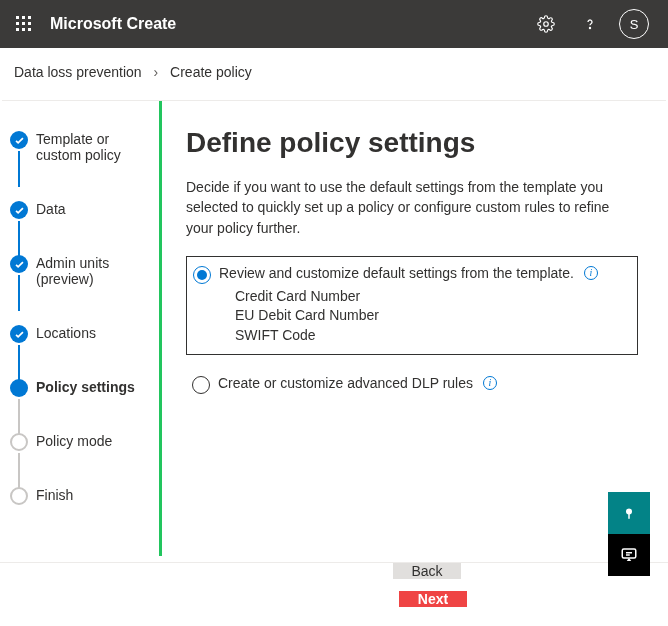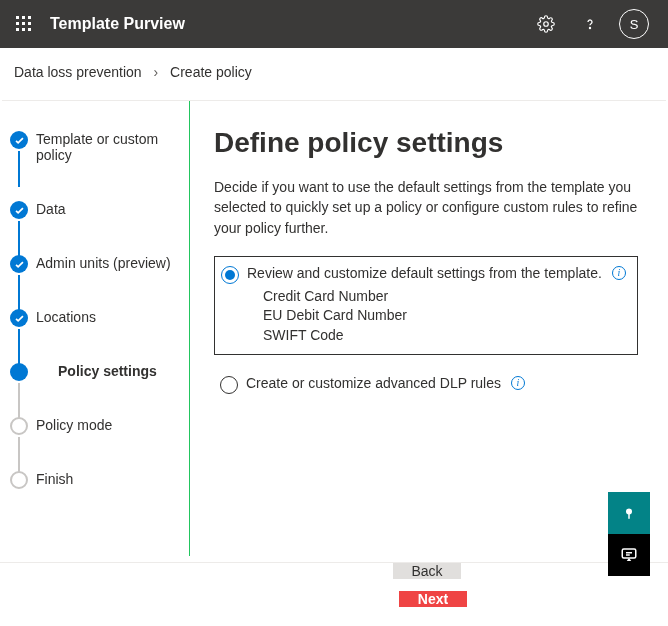--- a/index.html
+++ b/index.html
@@ -64,22 +64,22 @@
   .crumb .sep { margin: 0 8px; color: #605e5c; }
   .crumb .current { color: #323130; }
   
   .hline { height: 1px; background: #edebe9; margin: 0 2px; }
   
   .layout {
     display: flex;
     height: calc(100% - 48px - 58px - 1px - 64px);
   }
   .left {
-    width: 190px;
-    border-right: 1px solid #22c55e;
+    width: 162px;
+    border-right: 3px solid #22c55e;
     padding: 30px 4px 10px 10px;
   }
   .steps { list-style: none; }
   .step {
     position: relative;
     padding-left: 26px;
     margin-bottom: 38px;
     font-size: 14px;
     cursor: pointer;
   }
@@ -95,21 +95,21 @@
     align-items: center;
     justify-content: center;
   }
   .step.done .dot { background: #0078d4; }
   .step.current .dot { background: #0078d4; }
   .step.pending .dot {
     background: #fff;
     border: 2px solid #c8c6c4;
   }
   .step.done .dot svg { width: 11px; height: 11px; }
-  .step.current .label { font-weight: 700; margin-left: 22px; }
+  .step.current .label { font-weight: 700; }
   .step .connector {
     position: absolute;
     left: 8px;
     top: 20px;
     width: 2px;
     height: 36px;
     background: #0078d4;
   }
   .step.pending .connector, .step.pre-pending .connector { background: #c8c6c4; }
   .step.current .connector { background: #c8c6c4; }
@@ -244,21 +244,21 @@
         <rect x="6" y="0" width="3" height="3"></rect>
         <rect x="12" y="0" width="3" height="3"></rect>
       <rect x="0" y="6" width="3" height="3"></rect>
         <rect x="6" y="6" width="3" height="3"></rect>
         <rect x="12" y="6" width="3" height="3"></rect>
       <rect x="0" y="12" width="3" height="3"></rect>
         <rect x="6" y="12" width="3" height="3"></rect>
         <rect x="12" y="12" width="3" height="3"></rect>
     </svg>
   </div>
-  <div class="brand">Template Purview</div>
+  <div class="brand">Microsoft Create</div>
   <div class="topbar-spacer"></div>
   <div class="top-icon">
     <svg width="18" height="18" viewBox="0 0 24 24" fill="none" stroke="#fff" stroke-width="1.6">
       <circle cx="12" cy="12" r="3"></circle>
       <path d="M19.4 15a1.7 1.7 0 0 0 .34 1.87l.06.06a2 2 0 1 1-2.83 2.83l-.06-.06a1.7 1.7 0 0 0-1.87-.34 1.7 1.7 0 0 0-1 1.56V21a2 2 0 1 1-4 0v-.09a1.7 1.7 0 0 0-1-1.56 1.7 1.7 0 0 0-1.87.34l-.06.06a2 2 0 1 1-2.83-2.83l.06-.06a1.7 1.7 0 0 0 .34-1.87 1.7 1.7 0 0 0-1.56-1H3a2 2 0 1 1 0-4h.09a1.7 1.7 0 0 0 1.56-1 1.7 1.7 0 0 0-.34-1.87l-.06-.06a2 2 0 1 1 2.83-2.83l.06.06a1.7 1.7 0 0 0 1.87.34H9a1.7 1.7 0 0 0 1-1.56V3a2 2 0 1 1 4 0v.09a1.7 1.7 0 0 0 1 1.56 1.7 1.7 0 0 0 1.87-.34l.06-.06a2 2 0 1 1 2.83 2.83l-.06.06a1.7 1.7 0 0 0-.34 1.87V9a1.7 1.7 0 0 0 1.56 1H21a2 2 0 1 1 0 4h-.09a1.7 1.7 0 0 0-1.56 1z"></path>
     </svg>
   </div>
   <div class="top-icon">
     <svg width="16" height="16" viewBox="0 0 24 24" fill="none" stroke="#fff" stroke-width="2">
       <path d="M9 9a3 3 0 1 1 4.5 2.6c-.9.5-1.5 1.2-1.5 2.4"></path>

